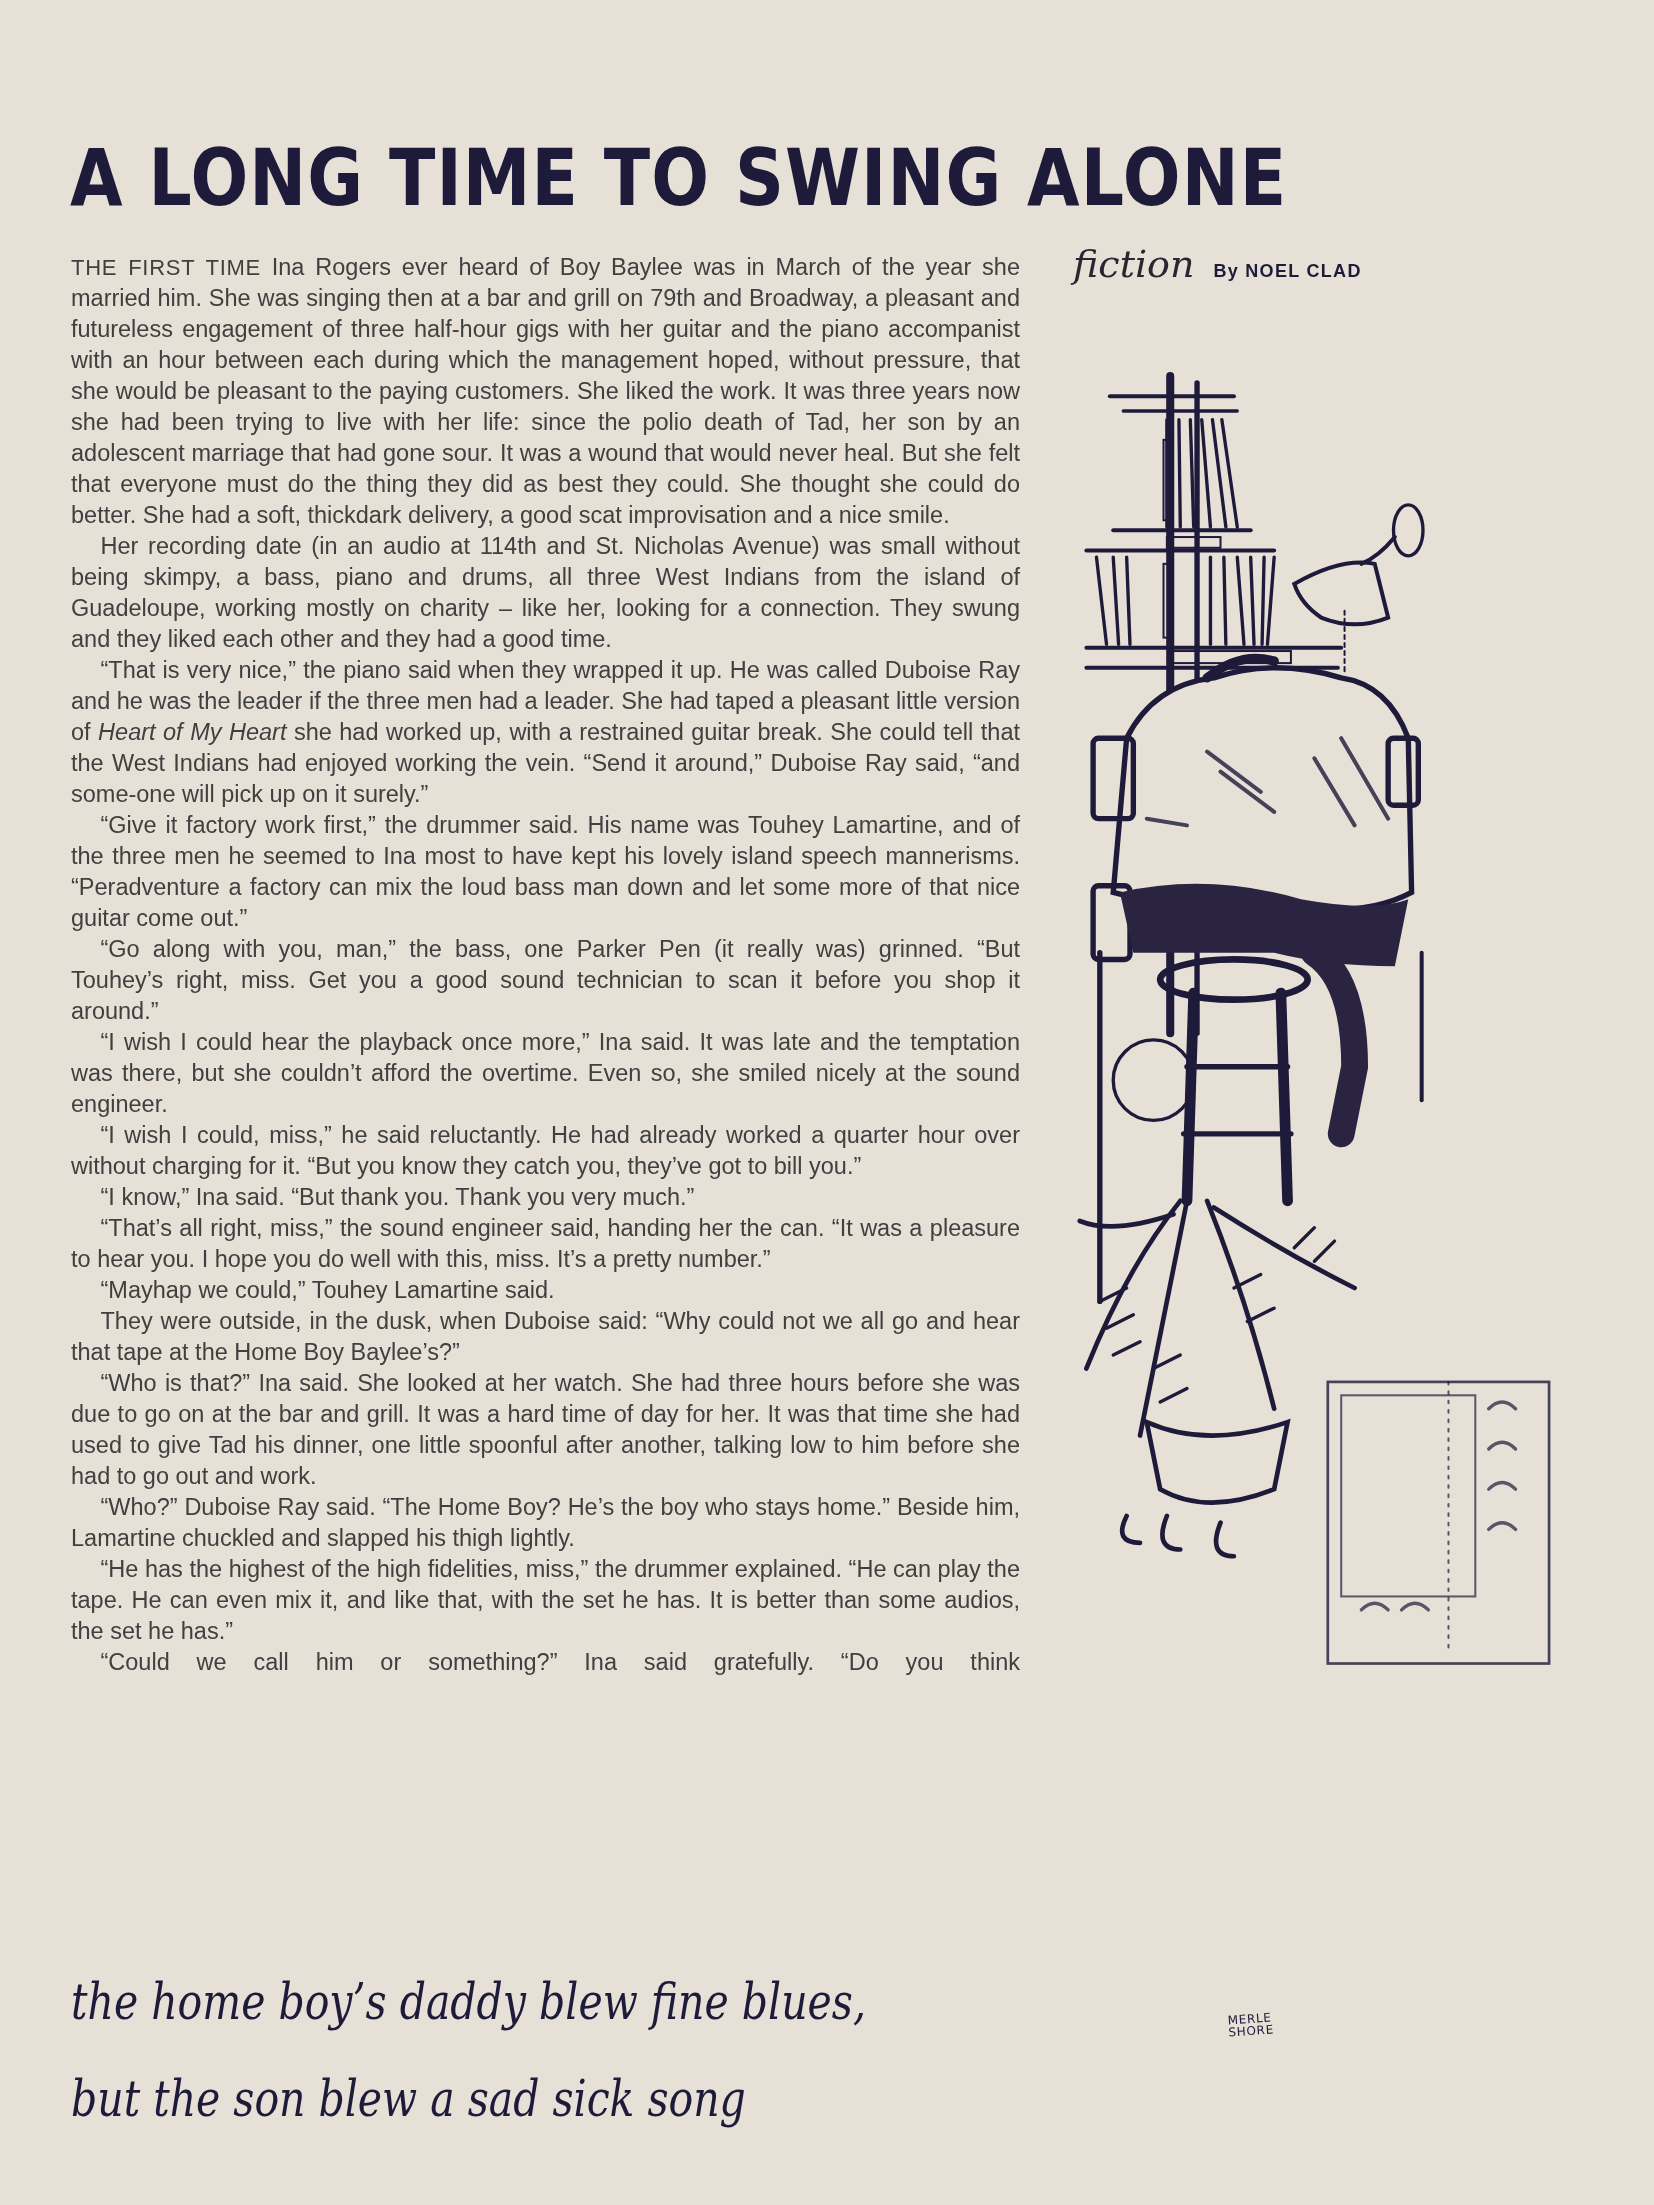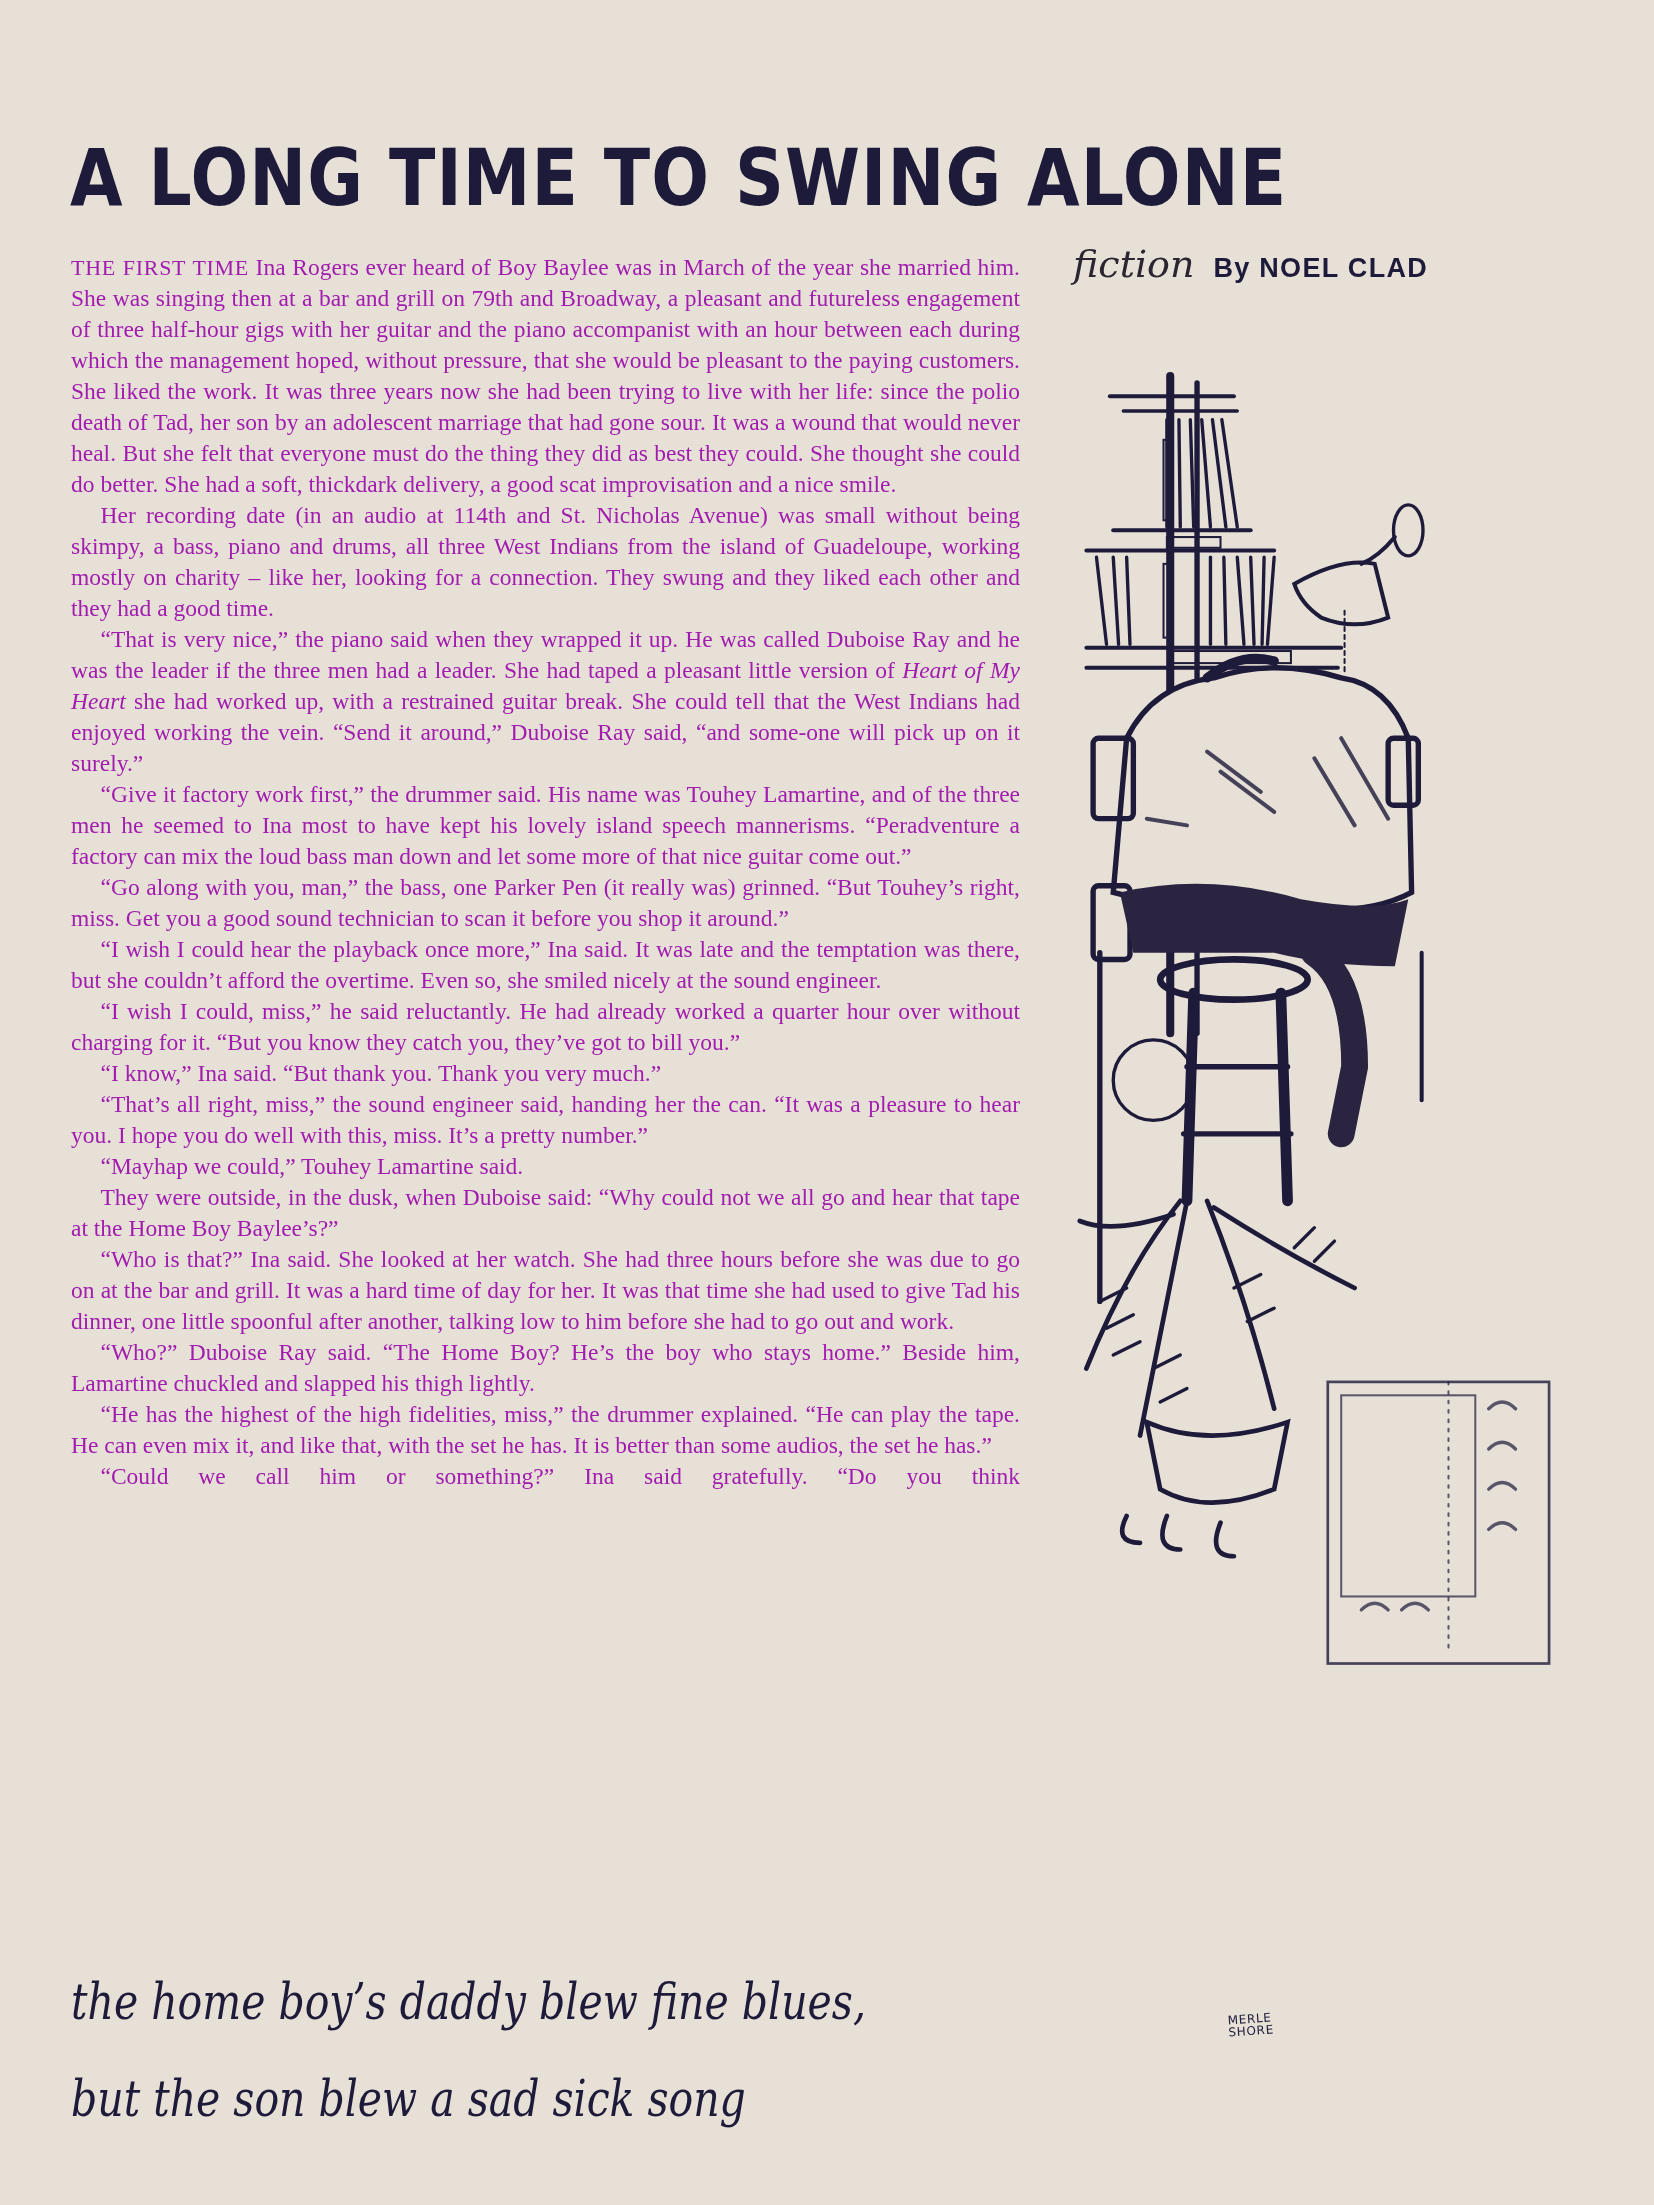--- a/index.html
+++ b/index.html
@@ -21,27 +21,27 @@
   .byline {
     position: absolute; left: 1073px; top: 242px;
     display: flex; align-items: baseline; gap: 19px;
   }
   .kicker {
     font-family: "DejaVu Serif", serif; font-style: italic;
     font-size: 38px; color: #2a2530;
   }
   .author {
     font-family: "Liberation Sans", sans-serif; font-weight: 700;
-    font-size: 27px; letter-spacing: 1.3px; color: #1e1a3a;
+    font-size: 18px; letter-spacing: 1.3px; color: #1e1a3a;
   }
   .body-text {
     position: absolute; left: 71px; top: 252px; width: 949px;
-    font-family: Liberation Serif, serif;
+    font-family: Liberation Sans, sans-serif;
     font-size: 23.5px; line-height: 31px;
-    text-align: justify; color: #a21caf;
+    text-align: justify; color: #404040;
   }
   .body-text p { margin: 0; text-indent: 29.5px; }
   .body-text p.first { text-indent: 0; }
   .smallcaps { font-variant: small-caps; font-size: 22px; letter-spacing: 0.7px; }
   .italic { font-style: italic; }
   .pullquote {
     position: absolute; left: 71px; top: 1954px;
     font-family: "DejaVu Serif", serif; font-style: italic;
     font-size: 50px; color: #1e1a3a; line-height: 97px;
     transform: scaleX(0.82); transform-origin: left top;

